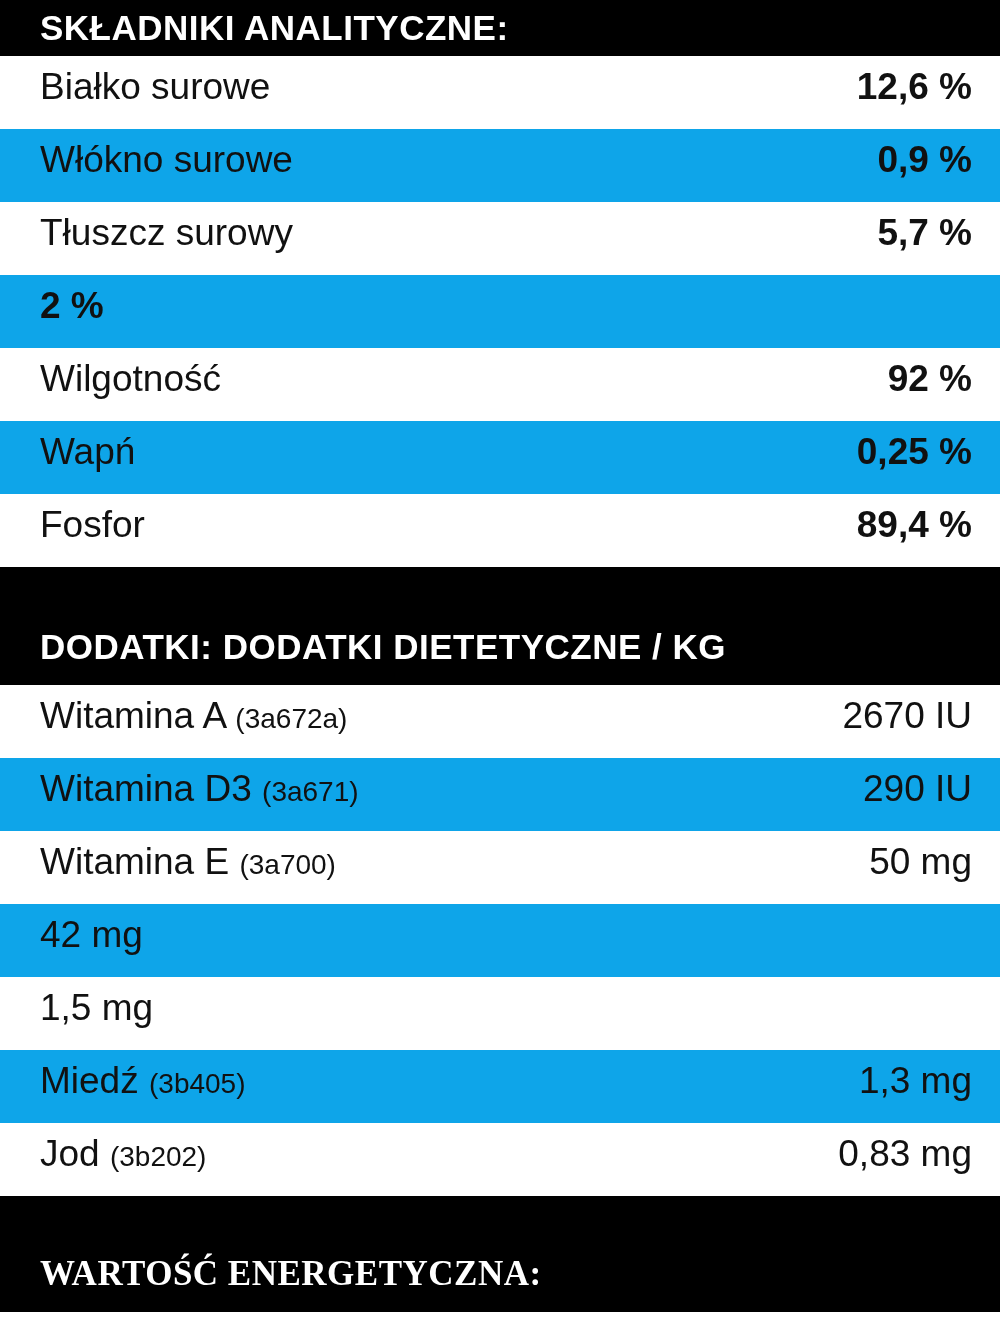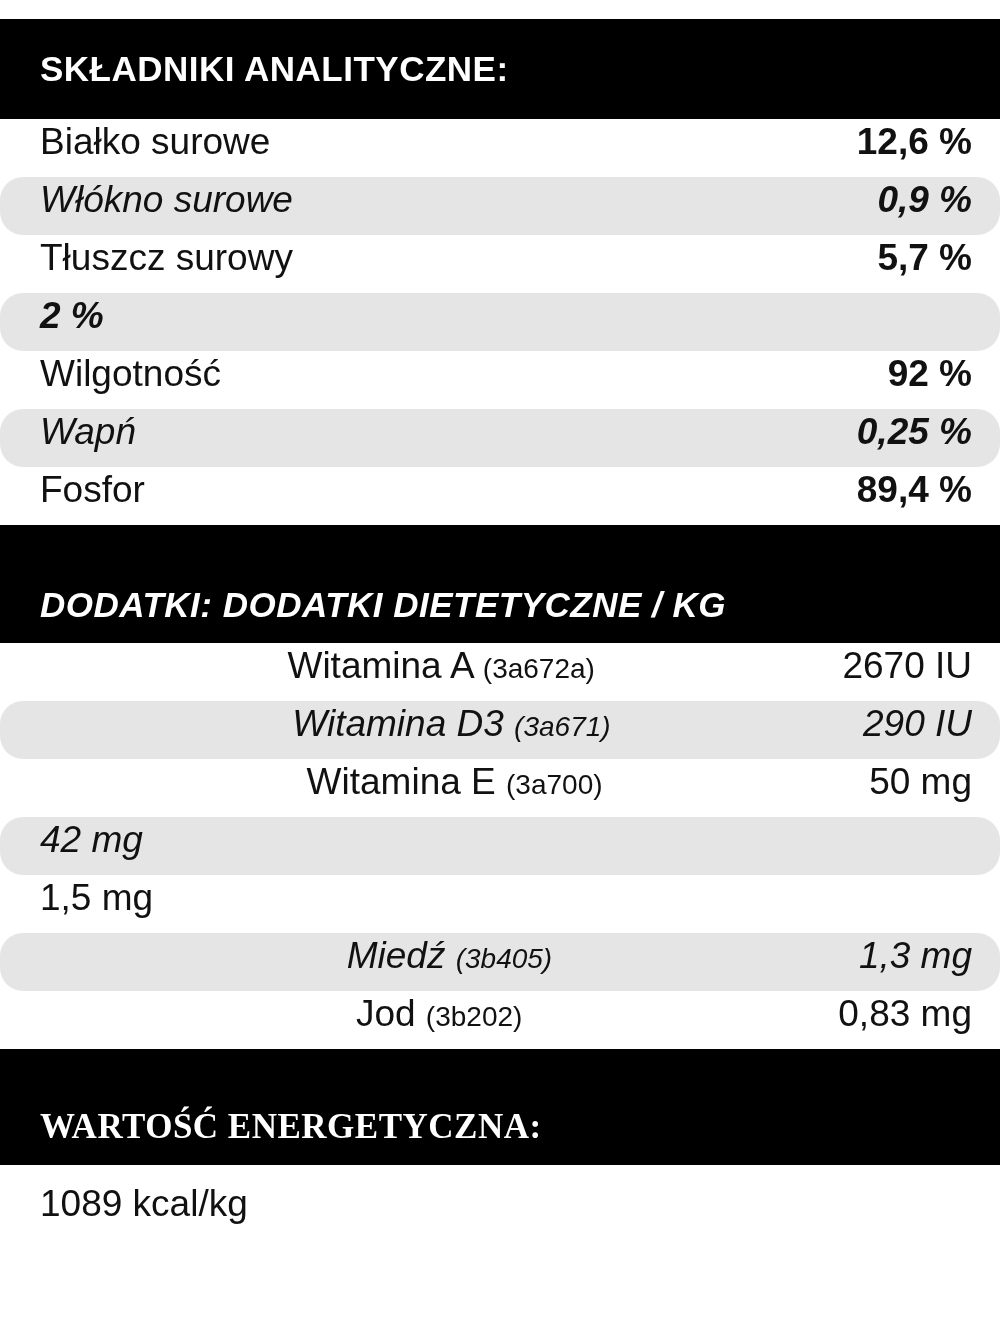--- a/index.html
+++ b/index.html
@@ -28,47 +28,46 @@
     color: #ffffff;
     font-weight: bold;
     font-size: 35px;
     letter-spacing: 0.5px;
     text-transform: uppercase;
     display: flex;
     align-items: center;
     padding: 0 0 0 40px;
     box-sizing: border-box;
   }
-  .section-header.h1 { height: 100px; margin-top: 19px; }
-  .section-header.h2 { height: 76px; font-style: italic; }
+  .section-header.h1 { height: 56px; }
+  .section-header.h2 { height: 76px; }
   .section-header.h3 { height: 76px; font-family: Liberation Serif, serif; }
 
   
   .band {
     background: #000000;
     width: 100%;
   }
   .band.b1 { height: 42px; }
   .band.b2 { height: 40px; }
 
   
   .table {
     width: 100%;
     border-collapse: collapse;
     table-layout: fixed;
   }
   .row {
     display: flex;
     align-items: center;
-    height: 58px;
+    height: 73px;
     box-sizing: border-box;
     padding: 0 28px 12px 40px;
-    border-radius: 23px;
-  }
-  .row.alt { background: #e5e5e5; font-style: italic; }
+  }
+  .row.alt { background: #0ea5e9; }
   .row.plain { background: #ffffff; }
 
   .row .label {
     flex: 1 1 auto;
     font-size: 37px;
     font-weight: normal;
     color: #111111;
     white-space: nowrap;
     overflow: hidden;
   }
@@ -83,21 +82,20 @@
     color: #111111;
     text-align: center;
     white-space: nowrap;
   }
   
   .row.add .value {
     font-weight: normal;
   }
   .row.add .label {
     font-weight: normal;
-    text-align: center;
   }
 
   
   .energy-row {
     display: flex;
     align-items: center;
     height: 78px;
     padding: 0 28px 0 40px;
     background: #ffffff;
     box-sizing: border-box;

